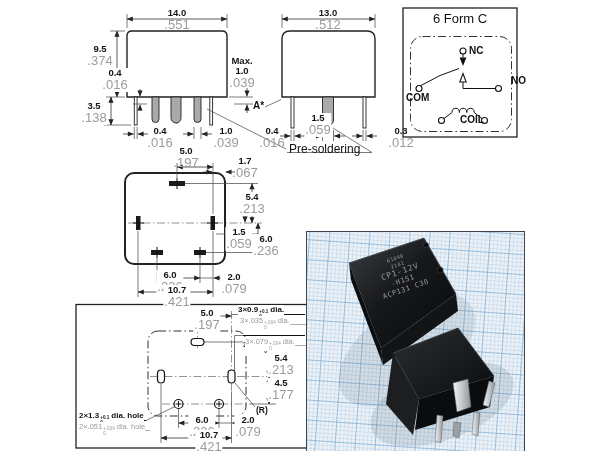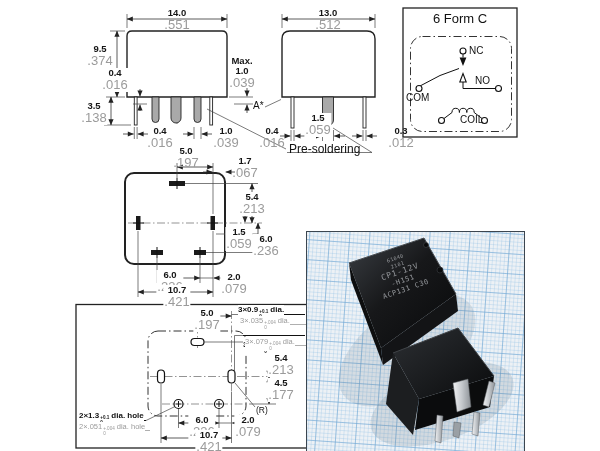--- a/index.html
+++ b/index.html
@@ -21,21 +21,21 @@
   .e{stroke:#444;stroke-width:.7}
   .eg{stroke:#9b9b9b;stroke-width:.8}
   .d{stroke:#333;stroke-width:.8;marker-start:url(#ar);marker-end:url(#ar)}
   .d1{stroke:#333;stroke-width:.8;marker-end:url(#ar)}
   
   .dim{position:absolute;transform:translateX(-50%);text-align:center;line-height:1.06;
        white-space:nowrap;z-index:5}
   .dim .mm{font-size:9.5px;font-weight:bold;color:#151515}
   .dim .in{font-size:13px;color:#9b9b9b}
   .bgw{background:#fff;padding:0 1px}
-  .schlbl{position:absolute;font-size:10px;font-weight:normal;color:#111;z-index:5;white-space:nowrap}
+  .schlbl{position:absolute;font-size:10px;font-weight:bold;color:#111;z-index:5;white-space:nowrap}
   .title{position:absolute;transform:translateX(-50%);font-size:13px;color:#111;z-index:5;white-space:nowrap}
   .plain{position:absolute;font-size:12px;color:#111;z-index:5;white-space:nowrap}
   .padlbl{position:absolute;font-size:8px;font-weight:bold;color:#111;white-space:nowrap;z-index:5;background:#fff}
   .padlbl.gray{color:#9b9b9b;font-weight:normal;font-size:7.5px}
   .tol{display:inline-flex;flex-direction:column;vertical-align:-1px;margin-left:1px;
        font-size:4.6px;line-height:1.15;font-weight:bold}
   .padlbl.gray .tol{font-weight:normal}
   .tol i{font-style:normal}
   .sfx{margin-left:2px}
   
@@ -295,21 +295,21 @@
   </div>
   <div class="dim" style="left:401px;top:126px">
     <div class="mm">0.3</div>
       <div class="in">.012</div>
   </div>
   <div class="plain" style="left:289px;top:142px">Pre-soldering</div>
 
   <div class="title" style="left:460px;top:11px">6 Form C</div>
   <div class="schlbl" style="left:469px;top:45px">NC</div>
   <div class="schlbl" style="left:406px;top:92px">COM</div>
-  <div class="schlbl" style="left:475px;top:75px">NO</div>
+  <div class="schlbl" style="left:511px;top:75px">NO</div>
   <div class="schlbl" style="left:460px;top:114px">COIL</div>
 
   <div class="dim" style="left:186px;top:146px">
     <div class="mm">5.0</div>
       <div class="in">.197</div>
   </div>
   <div class="dim" style="left:245px;top:156px">
     <div class="mm">1.7</div>
       <div class="in">.067</div>
   </div>

